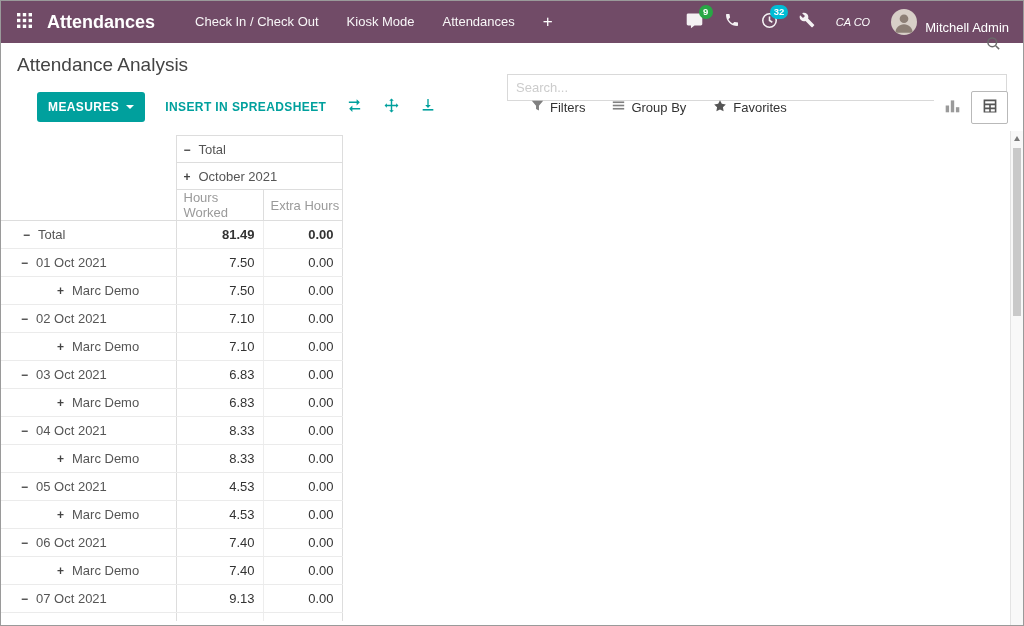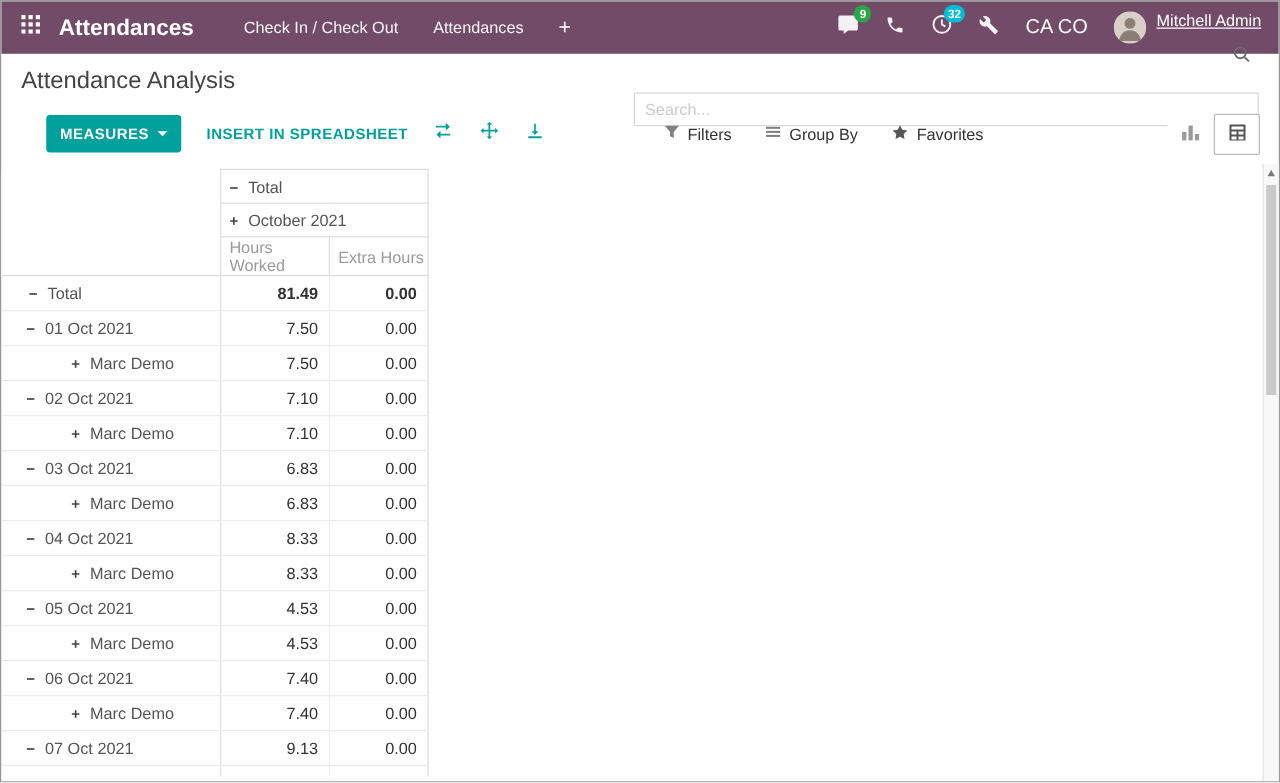--- a/index.html
+++ b/index.html
@@ -20,22 +20,22 @@
   .nav-plus { font-size: 17px; padding: 0 14px; line-height: 46px; cursor: pointer; }
   .nav-right { margin-left: auto; display: flex; align-items: center; gap: 21px; }
   .sys-icon { position: relative; display: flex; align-items: center; color: rgba(255,255,255,.92); cursor: pointer; }
   .badge {
     position: absolute; top: -7px; right: -10px; min-width: 14px; height: 14px;
     border-radius: 8px; font-size: 9.5px; font-weight: 700; color: #fff;
     display: flex; align-items: center; justify-content: center; padding: 0 3.5px;
   }
   .badge.green { background: #28a745; }
   .badge.teal { background: #00bcd4; }
-  .company-label { font-size: 16px; cursor: pointer; }
-  .user-menu { display: flex; align-items: flex-start; gap: 8px; cursor: pointer; text-decoration: underline; }
+  .company-label { font-size: 11px; cursor: pointer; font-style: italic; }
+  .user-menu { display: flex; align-items: flex-end; gap: 8px; cursor: pointer; }
   .avatar { width: 26px; height: 26px; border-radius: 50%; overflow: hidden; flex: none; }
   .user-name { font-size: 13px; }
 
   
   .cp-top { height: 44px; display: flex; align-items: center; justify-content: space-between; padding: 0 16px 0 16px; }
   .page-title { font-size: 19px; font-weight: 400; color: #444; }
   .searchbox { position: relative; width: 500px; margin-right: 0; }
   .searchbox input {
     width: 100%; height: 27px; border: 1px solid #d9d9d9; background: #fff;
     padding: 0 28px 0 8px; font-size: 13px; color: #333; outline: none;
@@ -109,20 +109,21 @@
             <rect x="5.8" y="5.8" width="3.4" height="3.4"></rect>
             <rect x="11.6" y="5.8" width="3.4" height="3.4"></rect>
             <rect x="0" y="11.6" width="3.4" height="3.4"></rect>
             <rect x="5.8" y="11.6" width="3.4" height="3.4"></rect>
             <rect x="11.6" y="11.6" width="3.4" height="3.4"></rect>
           </svg>
       </span>
     </div>
     <div class="app-title">Attendances</div>
     <div class="nav-item">Check In / Check Out</div>
+    <div class="nav-item">Kiosk Mode</div>
     <div class="nav-item">Attendances</div>
     <div class="nav-plus">+</div>
 
     <div class="nav-right">
       <div class="sys-icon">
         <span>
           <svg width="17" height="17" viewBox="0 0 24 24" fill="currentColor">
               <path d="M21 2H3c-1.1 0-2 .9-2 2v13c0 1.1.9 2 2 2h4v4l5-4h9c1.1 0 2-.9 2-2V4c0-1.1-.9-2-2-2z"></path>
             </svg>
         </span>

